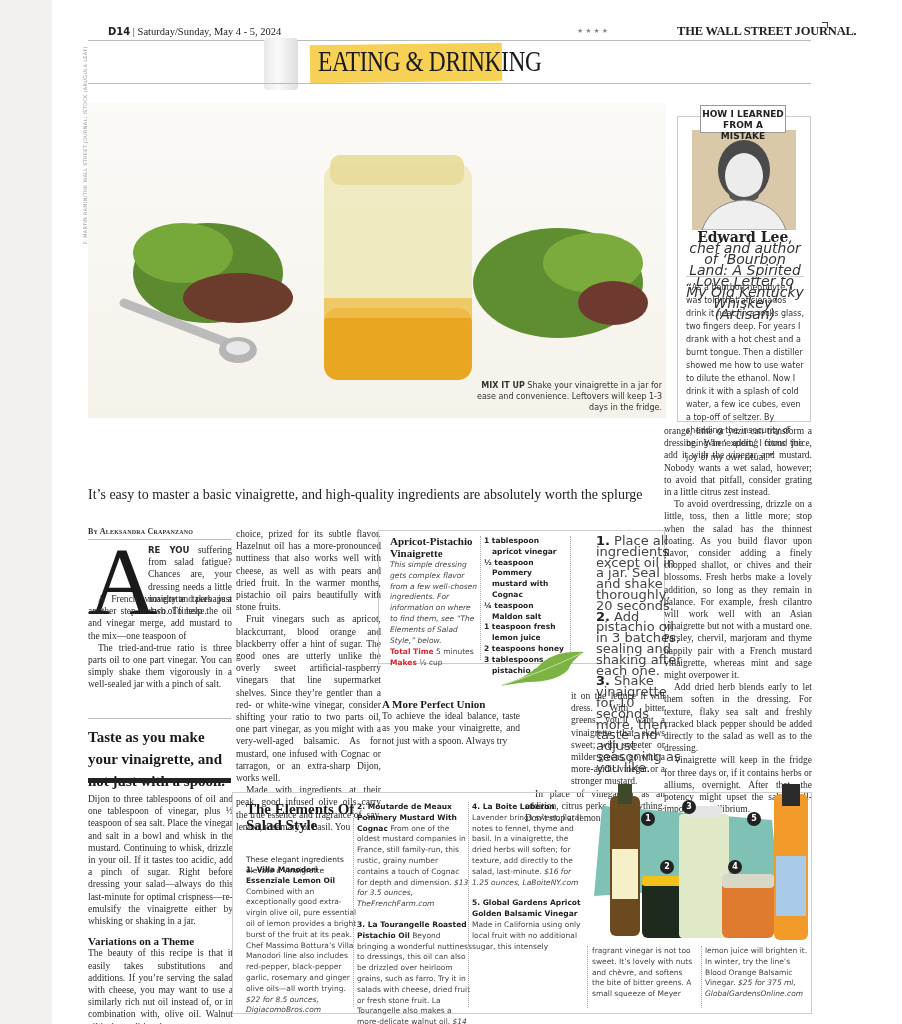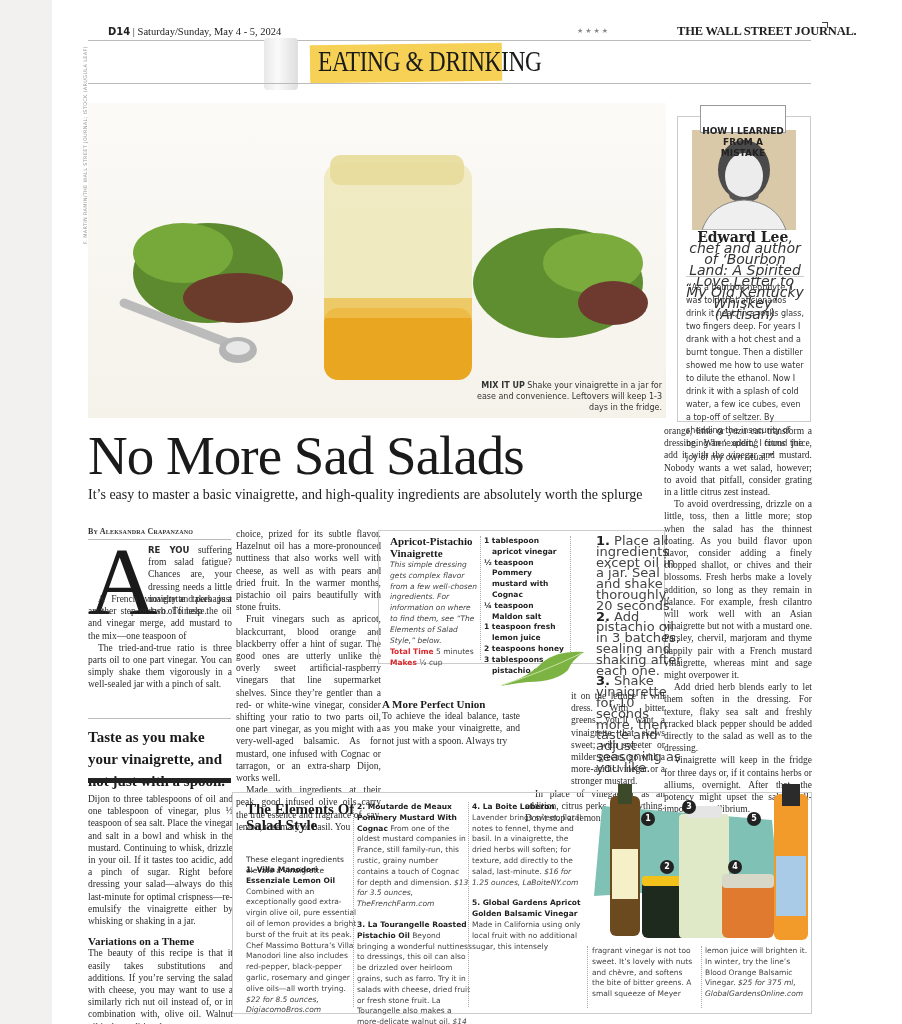--- a/index.html
+++ b/index.html
@@ -23,21 +23,21 @@
 
   
   .hero { left: 36px; top: 103px; width: 578px; height: 315px; background: linear-gradient(180deg,#fbfaf7,#f5f2ea); overflow: hidden; }
   .photo-credit { left: 30px; top: 244px; font-size: 5px; color: #999; transform: rotate(-90deg); transform-origin: left top; white-space: nowrap; font-family: "DejaVu Sans", sans-serif; letter-spacing: 0.3px; }
   .caption { left: 420px; top: 380px; width: 190px; text-align: right; font-family: "DejaVu Sans", sans-serif; font-size: 8px; line-height: 11px; color: #333; }
   .caption b { font-weight: bold; }
 
   
   .mist-box { left: 625px; top: 116px; width: 134px; height: 306px; border: 1px solid #ccc; border-top: none; }
   .mist-box-top { left: 625px; top: 116px; width: 134px; height: 1px; background: #ccc; }
-  .mist-tag { left: 648px; top: 105px; width: 86px; height: 28px; background: #fff; border: 1px solid #999; text-align: center; font-family: "DejaVu Sans", sans-serif; font-weight: bold; font-size: 9px; line-height: 11px; padding-top: 20px; color: #222; }
+  .mist-tag { left: 648px; top: 105px; width: 86px; height: 28px; background: #fff; border: 1px solid #999; text-align: center; font-family: "DejaVu Sans", sans-serif; font-weight: bold; font-size: 9px; line-height: 11px; padding-top: 3px; color: #222; }
   .portrait { left: 640px; top: 130px; width: 104px; height: 100px; background: #d9c9a8; overflow: hidden; }
   .mist-name { left: 634px; top: 232px; width: 118px; text-align: center; font-size: 14px; line-height: 11px; color: #333; }
   .mist-name b { font-family: "DejaVu Serif", serif; font-weight: bold; color: #222; }
   .mist-name i { font-family: "DejaVu Sans", sans-serif; }
   .mist-rule { left: 634px; top: 276px; width: 118px; height: 1px; background: #ccc; }
   .mist-quote { left: 634px; top: 280px; width: 120px; font-family: "DejaVu Sans", sans-serif; font-size: 8px; line-height: 13px; color: #333; }
   .mist-quote .q { font-family: "DejaVu Serif", serif; font-weight: bold; font-size: 10px; }
 
   
   .headline { left: 36px; top: 424px; font-family: "Liberation Serif", serif; font-size: 55px; font-weight: normal; letter-spacing: -1px; color: #1a1a1a; white-space: nowrap; }
@@ -139,21 +139,20 @@
     </svg>
   </div>
   <div class="abs mist-tag">
       <div>HOW I LEARNED</div>
       <div>FROM A MISTAKE</div>
     </div>
   <div class="abs mist-name"><b>Edward Lee</b><i>, chef and author of ‘Bourbon Land: A Spirited Love Letter to My Old Kentucky Whiskey’ (Artisan)</i></div>
   <div class="abs mist-rule"></div>
   <div class="abs mist-quote"><span class="q">“</span><span>As a bourbon neophyte, I was told that aficionados drink it neat, in a rocks glass, two fingers deep. For years I drank with a hot chest and a burnt tongue. Then a distiller showed me how to use water to dilute the ethanol. Now I drink it with a splash of cold water, a few ice cubes, even a top-off of seltzer. By shedding the insecurity of being an ‘expert,’ I found the joy of my own ritual.</span><span class="q">”</span></div>
 
-  <h1 class="abs headline">No More Sad Salads</h1>
   <div class="abs dek">It’s easy to master a basic vinaigrette, and high-quality ingredients are absolutely worth the splurge</div>
 
   <div class="abs byline">By Aleksandra Crapanzano</div>
   <div class="abs byrule"></div>
   <div class="abs dropcap">A</div>
   <div class="abs col col1a">
       <p class="noind"><b class="sans" style="font-size:8.5px">RE YOU</b><span> suffering from salad fatigue? Chances are, your dressing needs a little novelty and perhaps a dash of finesse.</span></p>
     </div>
   <div class="abs col col1b">
     <p>A French vinaigrette takes just another step or two. To help the oil and vinegar merge, add mustard to the mix—one teaspoon of</p>

